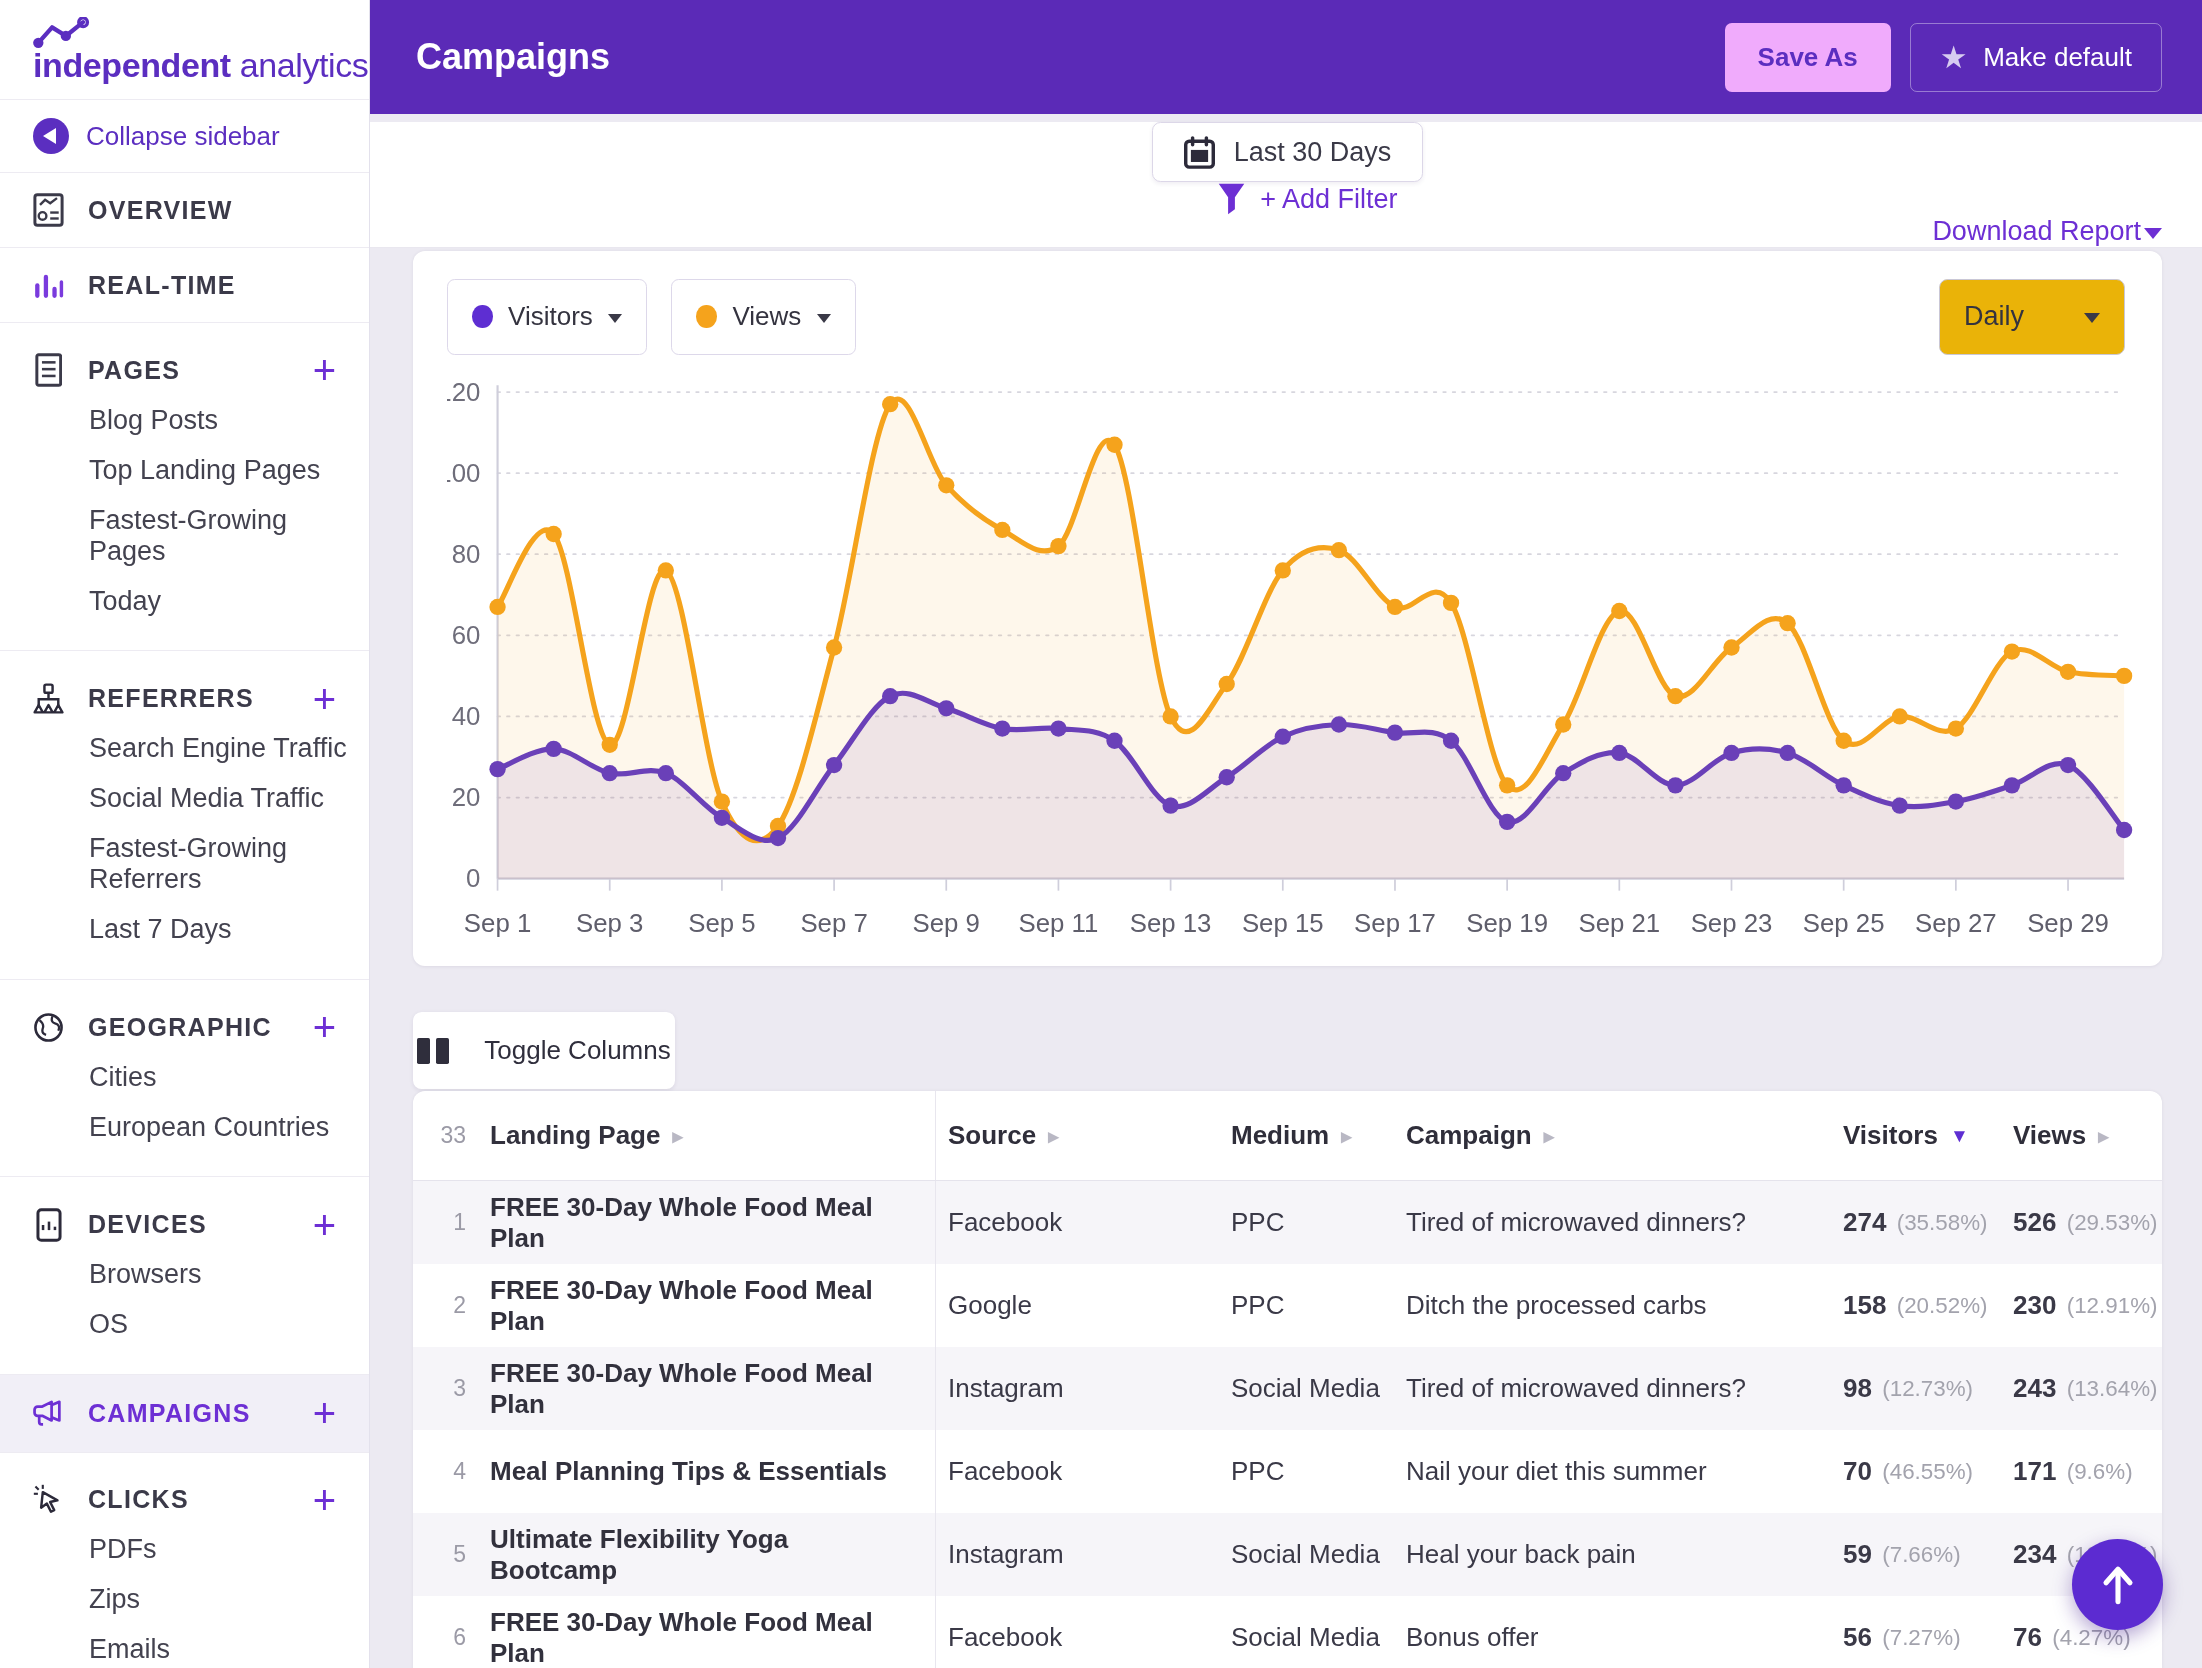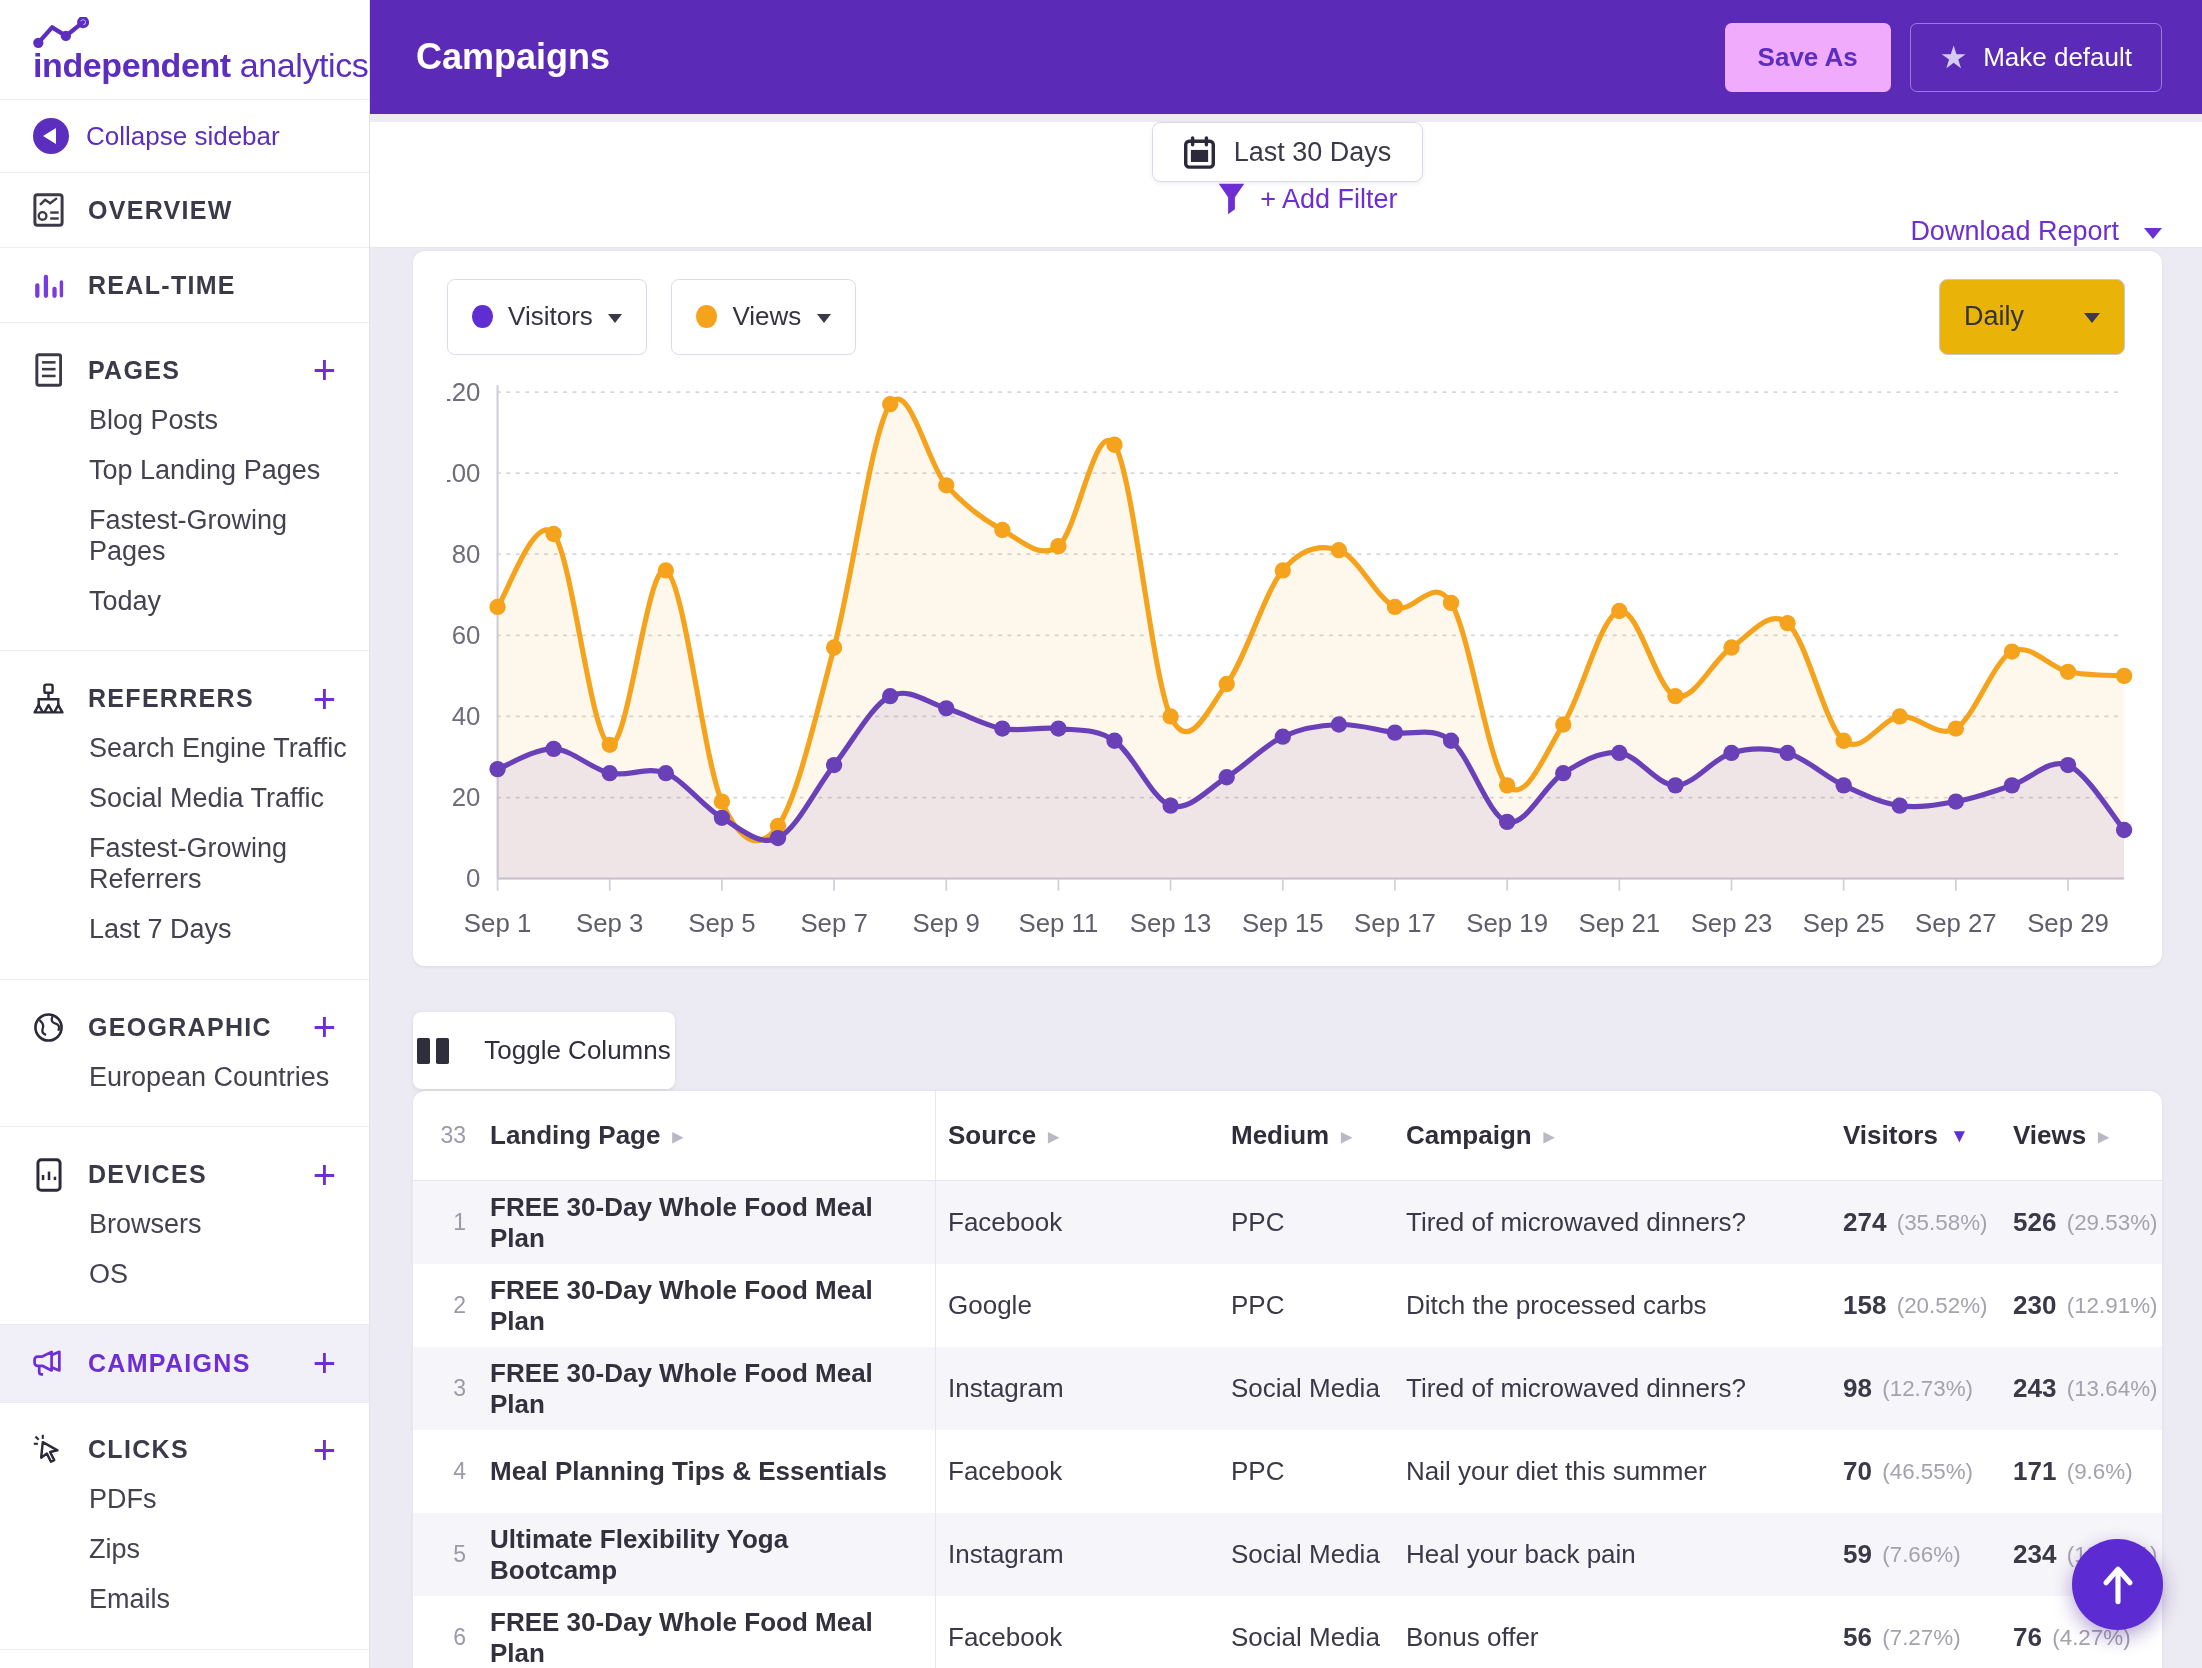--- a/index.html
+++ b/index.html
@@ -30,21 +30,21 @@
   .topbar { position:absolute; left:370px; top:0; width:1833px; height:114px; background:#5b2ab7; display:flex; align-items:center; padding:0 41px 0 46px; z-index:3; }
   .page-title { color:#fff; font-size:36px; font-weight:700; }
   .btn-save { margin-left:auto; background:#f0abfc; color:#5b2ec0; font-weight:600; font-size:26px; padding:0 33px; height:69px; border-radius:6.9px; display:flex; align-items:center; cursor:pointer; border:none; }
   .btn-default { margin-left:19px; height:69px; border:1.7px solid rgba(255,255,255,0.38); border-radius:6.9px; color:#fff; display:flex; align-items:center; gap:15.5px; padding:0 29px; font-size:26px; background:transparent; cursor:pointer; }
   .star { color:#d6cbf0; font-size:31px; line-height:1; }
 
   
   .toolbar { position:absolute; left:370px; top:122px; width:1833px; height:126px; background:#fff; display:flex; align-items:center; padding:0 41px 0 43px; border-bottom:0.9px solid #e9e7ef; z-index:2;flex-direction:column; }
   .btn-date { height:76px; border:0.9px solid #dcd7e8; border-radius:8.6px; background:#fff; box-shadow:0 1.7px 4.3px rgba(40,20,80,0.07); display:flex; align-items:center; gap:19px; padding:0 31px; font-size:27px; color:#3a3947; cursor:pointer; }
   .add-filter { margin-left:40px; display:flex; align-items:center; gap:13.8px; color:#6d2fd4; font-size:27px; cursor:pointer; }
-  .download { margin-left:auto; color:#6d2fd4; font-size:27px; display:flex; gap:25px; align-items:center; cursor:pointer; }
+  .download { margin-left:auto; color:#6d2fd4; font-size:27px; display:flex; gap:3px; align-items:center; cursor:pointer; }
   .chev { width:0; height:0; border-left:9.5px solid transparent; border-right:9.5px solid transparent; border-top:11.2px solid #6d2fd4; margin-top:3.4px; }
 
   
   .main { position:absolute; left:370px; top:239px; width:1833px; height:1429px; background:#eceaf2; }
   .card { position:absolute; background:#fff; border-radius:12px; box-shadow:0 0.9px 3.4px rgba(30,20,60,0.07); }
   .chart-card { left:43px; top:12px; width:1749px; height:715px; }
   .legend-row { position:absolute; top:27.5px; left:34px; right:37px; display:flex; align-items:center; }
   .chip { height:76px; border:0.9px solid #ddd8ea; border-radius:7.7px; display:flex; align-items:center; gap:15.5px; padding:0 24px; margin-right:24px; font-size:26px; color:#34333f; cursor:pointer; background:#fff; }
   .dot { width:20.6px; height:22.4px; border-radius:50%; }
   .chip .chev-s { width:0; height:0; border-left:7.7px solid transparent; border-right:7.7px solid transparent; border-top:9.5px solid #3a3947; margin-top:3.4px; }
@@ -162,20 +162,21 @@
         <div class="section-head">
       <span class="nav-ic">
             <svg width="33" height="33" viewBox="0 0 38 38">
               <circle cx="19" cy="19" r="16" fill="none" stroke="#2c2a3a" stroke-width="3.2"></circle>
               <path d="M8 10 q6 5 4 10 q-2 6 4 8 M24 5 q-3 7 3 9 q7 2 4 9" fill="none" stroke="#2c2a3a" stroke-width="2.8"></path>
             </svg>
           </span>
       <span class="nav-label">GEOGRAPHIC</span>
       <span class="plus">+</span>
     </div>
+        <span class="sub-item">Cities</span>
         <span class="sub-item">European Countries</span>
       </div>
       <div class="nav-section">
         <div class="section-head">
       <span class="nav-ic">
             <svg width="26" height="34" viewBox="0 0 30 40">
               <rect x="2" y="2" width="26" height="36" rx="4" fill="none" stroke="#2c2a3a" stroke-width="3.5"></rect>
               <line x1="8" y1="26" x2="8" y2="20" stroke="#2c2a3a" stroke-width="3"></line>
               <line x1="15" y1="26" x2="15" y2="16" stroke="#2c2a3a" stroke-width="3"></line>
               <line x1="22" y1="26" x2="22" y2="22" stroke="#2c2a3a" stroke-width="3"></line>

